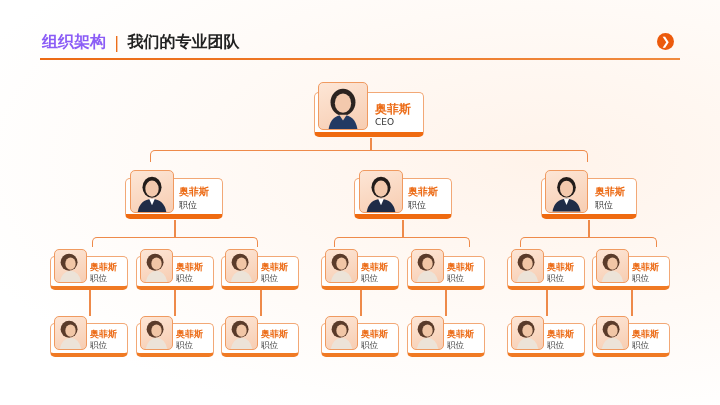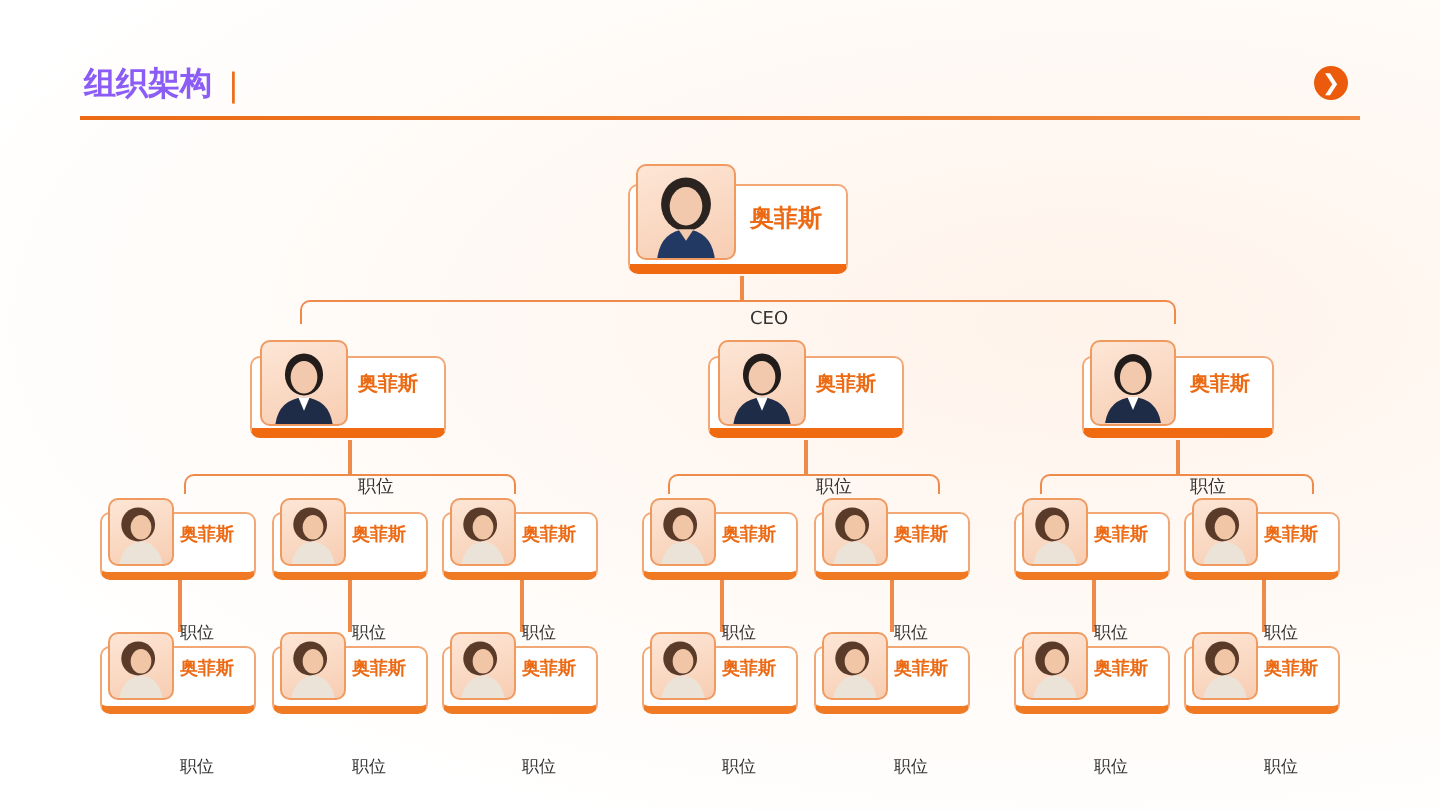--- a/index.html
+++ b/index.html
@@ -41,29 +41,30 @@
       position: absolute; box-sizing: border-box;
       border: 1.5px solid #f09a60; border-radius: 5px;
       background: linear-gradient(160deg, #fde6d6, #f7cdb2);
       overflow: hidden;
     }
     .avatar svg { width: 100%; height: 100%; display: block; }
     .name {
       position: absolute; font-weight: bold; color: #ec6a14; white-space: nowrap;
     }
     .role {
-      position: absolute; color: #333; white-space: nowrap; margin-top: 38px;
+      position: absolute; color: #333; white-space: nowrap;
     }
   </style>
 </head>
 <body>
 
 <div class="title">
   <span class="t1">组织架构</span>
   <span class="sep">|</span>
+  <span class="t2">我们的专业团队</span>
 </div>
 <div class="title-line"></div>
 <div class="next-btn">
   <span>❯</span>
 </div>
 
 <div class="line" style="left:370px;top:138px;width:1.5px;height:12px;"></div>
 <div class="bracket" style="left:150px;top:150px;width:438px;height:12px;"></div>
 
 <div class="line" style="left:174px;top:220px;width:1.5px;height:17px;"></div>

